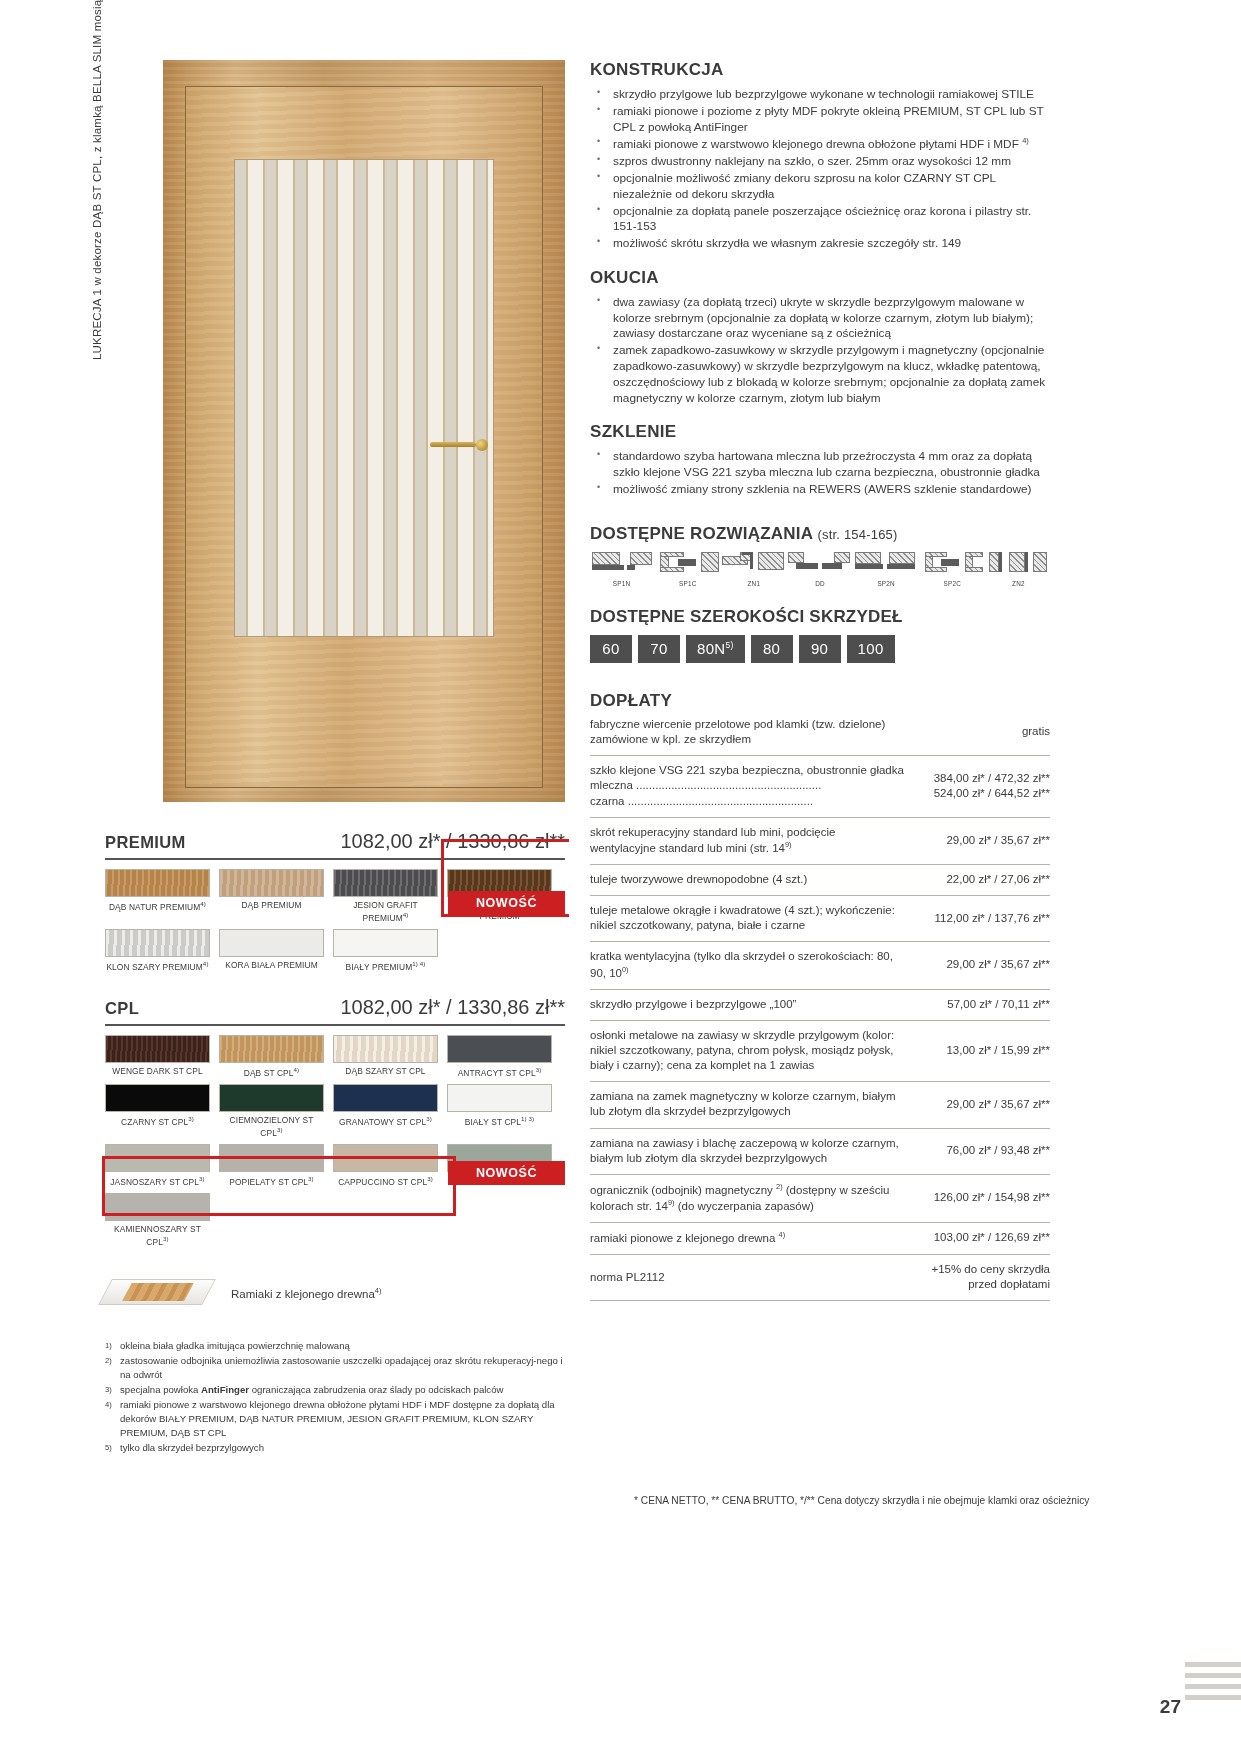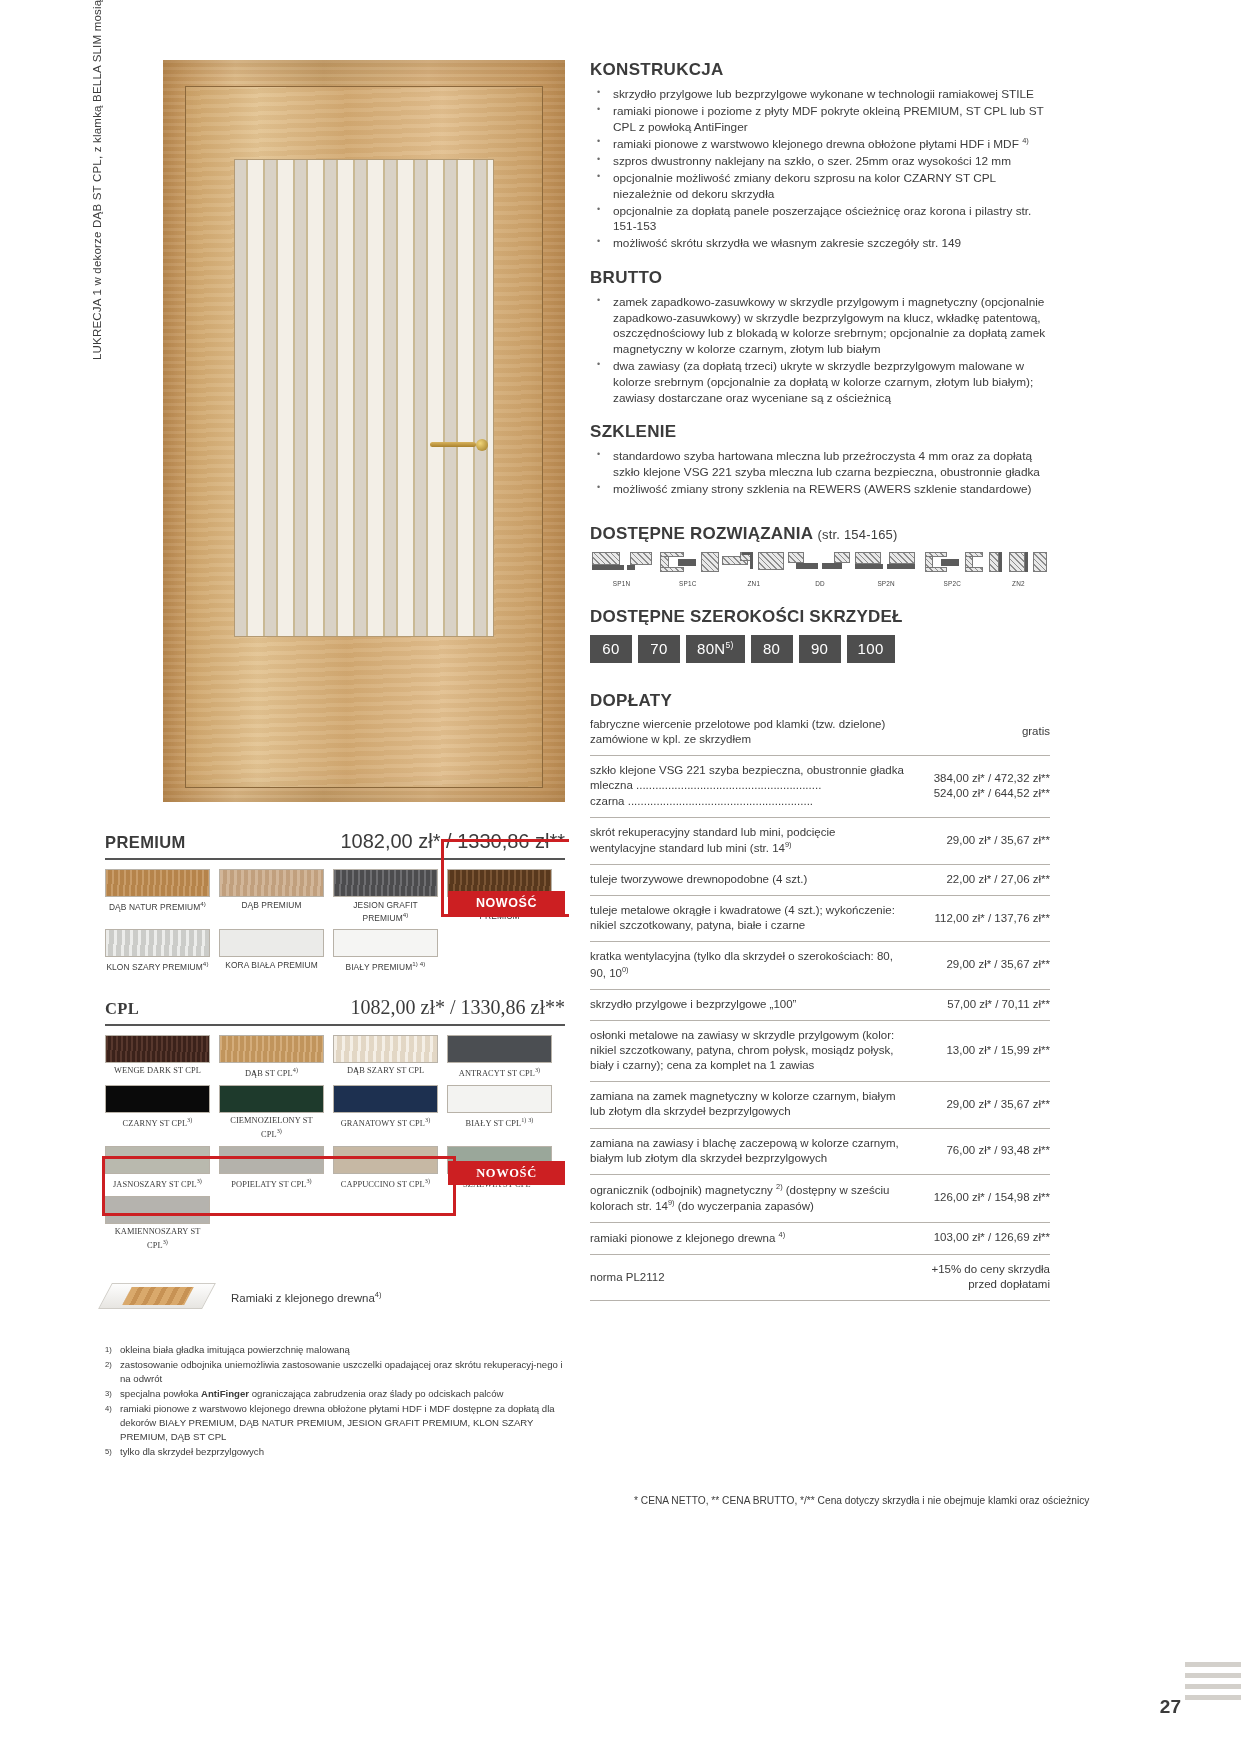--- a/index.html
+++ b/index.html
@@ -258,21 +258,21 @@
           </div>
           <div class="sw-cell">
             <div class="sw-chip" style="background: rgb(245, 245, 243);"></div>
             <div class="sw-label">BIAŁY PREMIUM<sup>1) 4)</sup></div>
           </div>
         </div>
       <div class="nowosc" id="premium-badge" style="left:343px; top:61px; width:117px; height:24px;">NOWOŚĆ</div>
       <div class="nbracket" style="left:336px; top:9px; width:128px; height:78px; border-left-width:3px; border-top-width:3px; border-bottom-width:3px; border-right:none;"></div>
     </div>
 
-    <div class="swatch-group" style="margin-top:24px;font-family:Liberation Serif, serif;">
+    <div class="swatch-group" style="margin-top:24px;">
       <div class="sg-head">
         <div class="sg-title">CPL</div>
         <div class="sg-price">1082,00 zł* / 1330,86 zł**</div>
       </div>
       <div class="sg-rule"></div>
       <div class="sw-grid" id="cpl-grid">
           <div class="sw-cell">
             <div class="sw-chip" style="background: repeating-linear-gradient(92deg, rgba(255, 220, 190, 0.08) 0px, rgba(255, 220, 190, 0.08) 2px, rgba(0, 0, 0, 0.2) 2px, rgba(0, 0, 0, 0.2) 5px), linear-gradient(rgb(74, 42, 33), rgb(74, 42, 33));"></div>
             <div class="sw-label">WENGE DARK ST CPL</div>
           </div>
@@ -369,24 +369,24 @@
     <ul class="bullets" id="list-konstrukcja">
         <li>skrzydło przylgowe lub bezprzylgowe wykonane w technologii ramiakowej STILE</li>
         <li>ramiaki pionowe i poziome z płyty MDF pokryte okleiną PREMIUM, ST CPL lub ST CPL z powłoką AntiFinger</li>
         <li>ramiaki pionowe z warstwowo klejonego drewna obłożone płytami HDF i MDF <sup>4)</sup></li>
         <li>szpros dwustronny naklejany na szkło, o szer. 25mm oraz wysokości 12 mm</li>
         <li>opcjonalnie możliwość zmiany dekoru szprosu na kolor CZARNY ST CPL niezależnie od dekoru skrzydła</li>
         <li>opcjonalnie za dopłatą panele poszerzające ościeżnicę oraz korona i pilastry str. 151-153</li>
         <li>możliwość skrótu skrzydła we własnym zakresie szczegóły str. 149</li>
       </ul>
 
-    <h2 class="sec tight">BRUTTO</h2>
+    <h2 class="sec tight">OKUCIA</h2>
     <ul class="bullets" id="list-okucia">
+        <li>dwa zawiasy (za dopłatą trzeci) ukryte w skrzydle bezprzylgowym malowane w kolorze srebrnym (opcjonalnie za dopłatą w kolorze czarnym, złotym lub białym); zawiasy dostarczane oraz wyceniane są z ościeżnicą</li>
         <li>zamek zapadkowo-zasuwkowy w skrzydle przylgowym i magnetyczny (opcjonalnie zapadkowo-zasuwkowy) w skrzydle bezprzylgowym na klucz, wkładkę patentową, oszczędnościowy lub z blokadą w kolorze srebrnym; opcjonalnie za dopłatą zamek magnetyczny w kolorze czarnym, złotym lub białym</li>
-        <li>dwa zawiasy (za dopłatą trzeci) ukryte w skrzydle bezprzylgowym malowane w kolorze srebrnym (opcjonalnie za dopłatą w kolorze czarnym, złotym lub białym); zawiasy dostarczane oraz wyceniane są z ościeżnicą</li>
       </ul>
 
     <h2 class="sec tight">SZKLENIE</h2>
     <ul class="bullets" id="list-szklenie">
         <li>standardowo szyba hartowana mleczna lub przeźroczysta 4 mm oraz za dopłatą szkło klejone VSG 221 szyba mleczna lub czarna  bezpieczna, obustronnie gładka</li>
         <li>możliwość zmiany strony szklenia na REWERS (AWERS szklenie standardowe)</li>
       </ul>
 
     <div class="sec-wide">
       <div class="hd">

